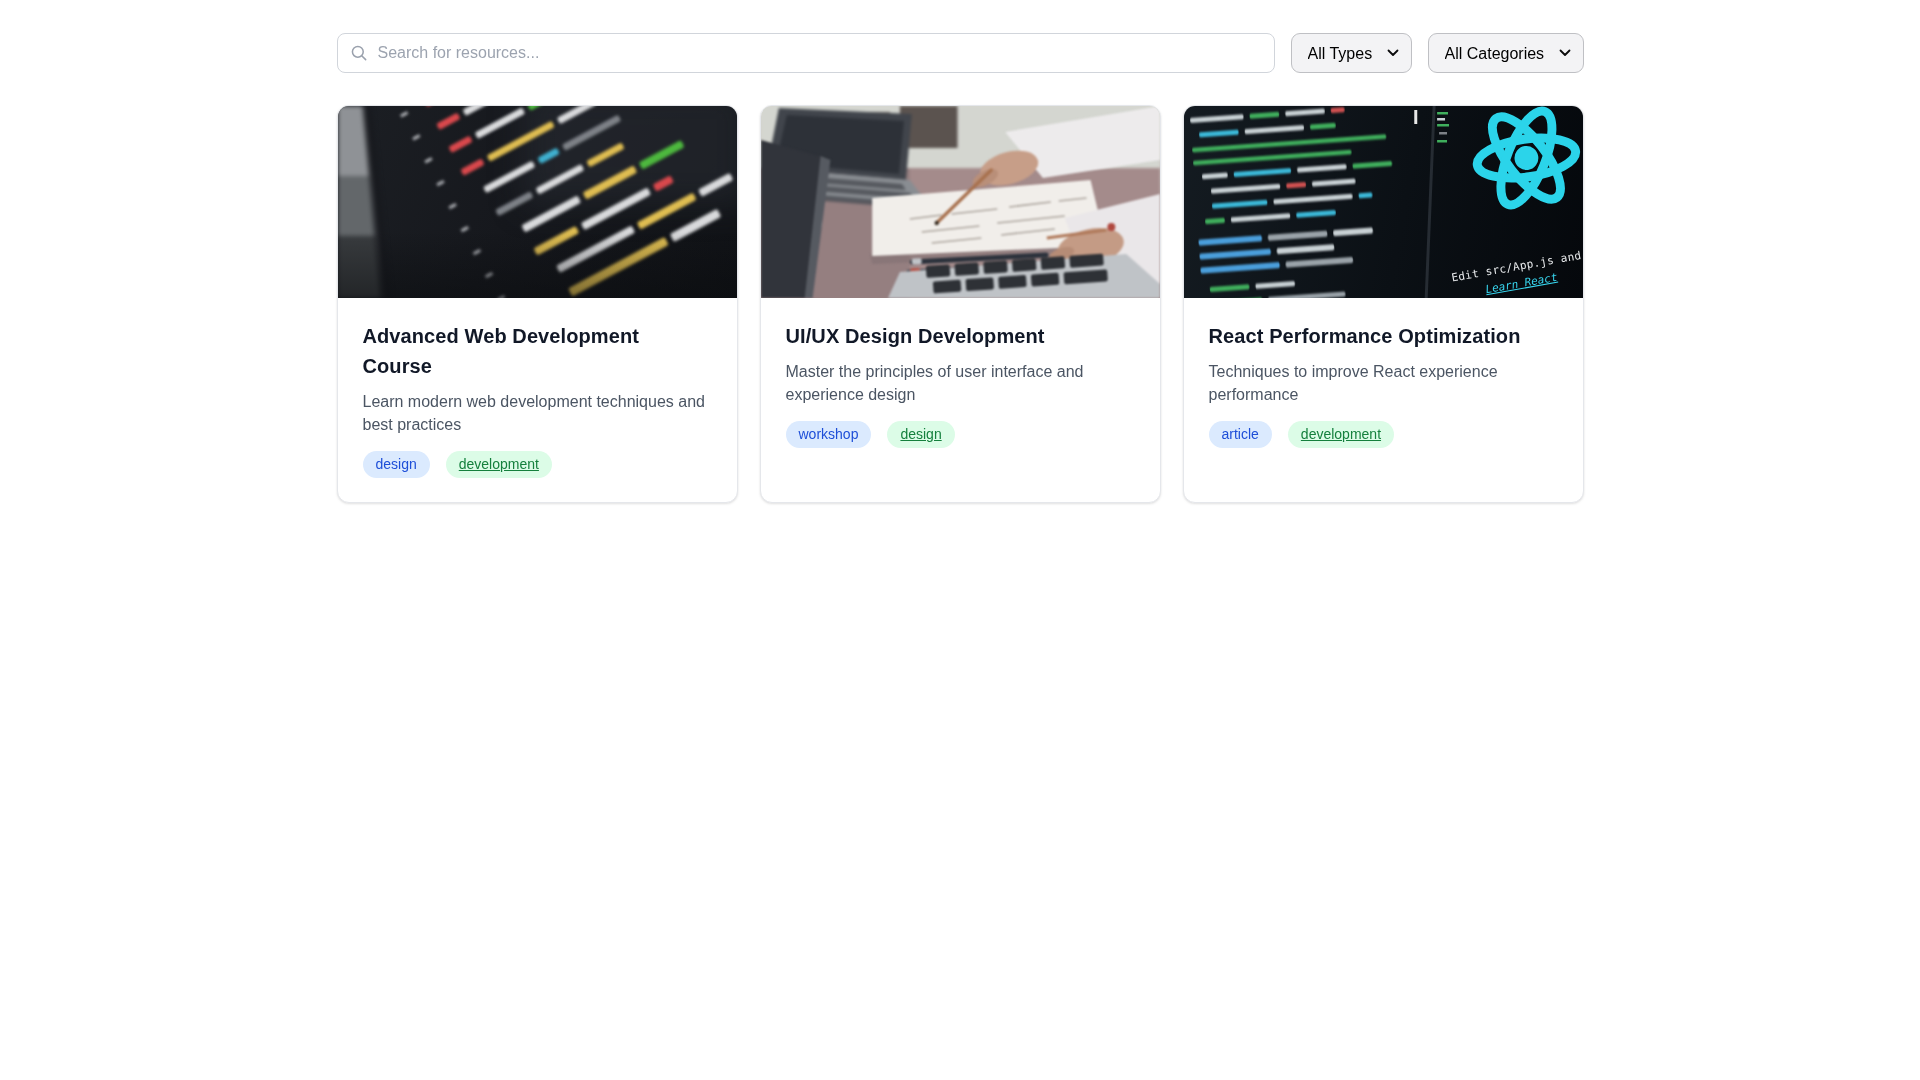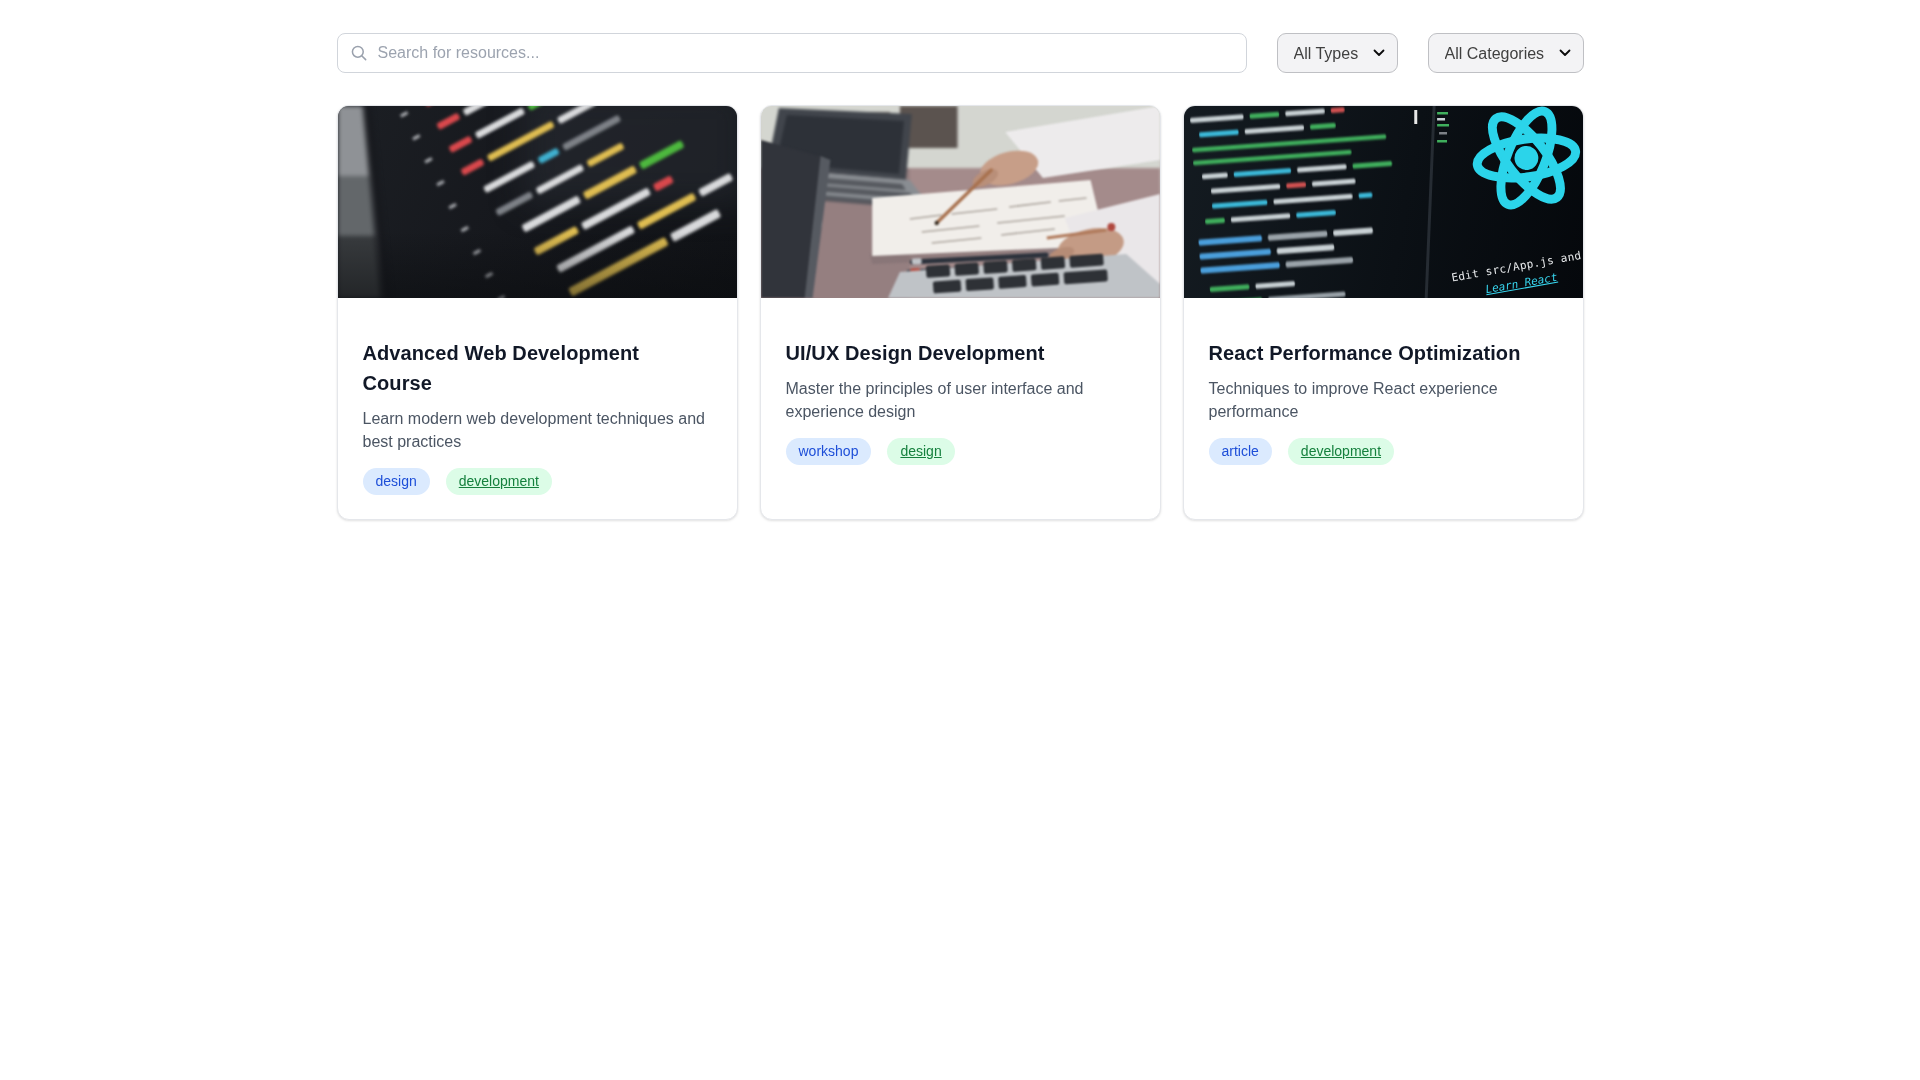--- a/index.html
+++ b/index.html
@@ -6,35 +6,35 @@
   html,body { margin:0; padding:0; }
   body {
     width:1920px; height:1080px; overflow:hidden;
     background:#ffffff;
     font-family:"Liberation Sans", sans-serif;
     color:#111827;
   }
   .container { width:1247px; margin:0 auto; padding-top:33px; }
 
   
-  .toolbar { display:flex; align-items:center; gap:30px; margin-bottom:32px; }
+  .toolbar { display:flex; align-items:center; gap:16px; margin-bottom:32px; }
   .search-box { position:relative; flex:1; height:40px; }
   .search-box input {
     width:100%; height:40px; border:1px solid #d1d5db; border-radius:8px;
     padding:0 14px 0 40px; font-size:16px; color:#111827; outline:none;
     font-family:"Liberation Sans", sans-serif; background:#fff;
   }
   .search-box input::placeholder { color:var(--placeholder,#9ca3af); }
   .search-icon { position:absolute; left:13px; top:11px; pointer-events:none; }
 
   .select-wrap { position:relative; }
   .select-wrap select {
     -webkit-appearance:none; appearance:none;
     height:40px; background:#f3f3f5; border:1px solid #bfc0c4; border-radius:9px;
-    font-size:16px; color:#404040; padding:0 38px 0 16px;
+    font-size:16px; color:#000000; padding:0 38px 0 16px;
     font-family:"Liberation Sans", sans-serif; outline:none; cursor:pointer;
   }
   .chevron-icon { position:absolute; right:13px; top:16px; pointer-events:none; }
 
   
   .grid { display:grid; grid-template-columns:repeat(3,1fr); gap:22px; }
   .card {
     background:#fff; border:1px solid var(--card-border,#e5e7eb); border-radius:12px;
     overflow:hidden; box-shadow:0 1px 3px rgba(0,0,0,.08), 0 1px 2px rgba(0,0,0,.05);
     cursor:pointer;
@@ -50,21 +50,21 @@
   .react-caption {
     position:absolute; left:266px; top:147px; transform:rotate(-10deg);
     color:#e9ebed; font:11px "DejaVu Sans Mono", monospace; white-space:nowrap; letter-spacing:.3px;
   }
   .react-link {
     position:absolute; left:301px; top:171px; transform:rotate(-10deg);
     color:#38d7f0; font:italic 11px "DejaVu Sans Mono", monospace;
     text-decoration:underline; white-space:nowrap;
   }
 
-  .card-body { padding:40px 25px 24px; }
+  .card-body { padding:23px 25px 24px; }
   .card-title {
     margin:0; font-size:20px; line-height:30px; font-weight:700;
     color:var(--title,#111827); letter-spacing:.1px;
   }
   .card-desc {
     margin:9px 0 0; font-size:16px; line-height:23px;
     color:var(--description,#4b5563);
   }
   .tags { display:flex; gap:16px; margin-top:15px; }
   .tag {

